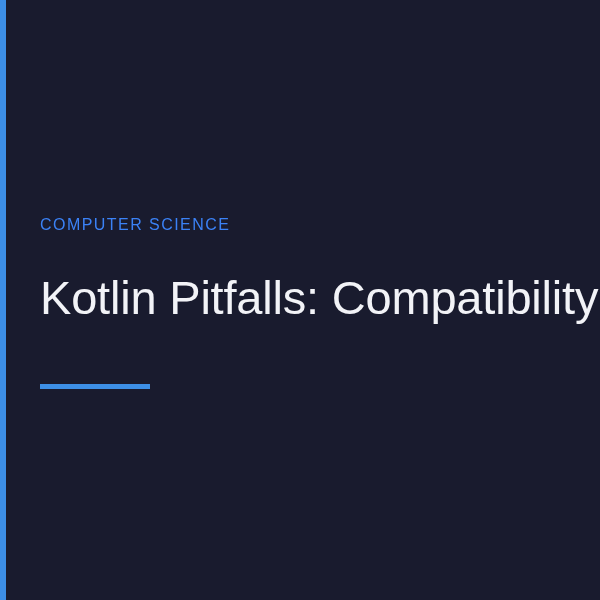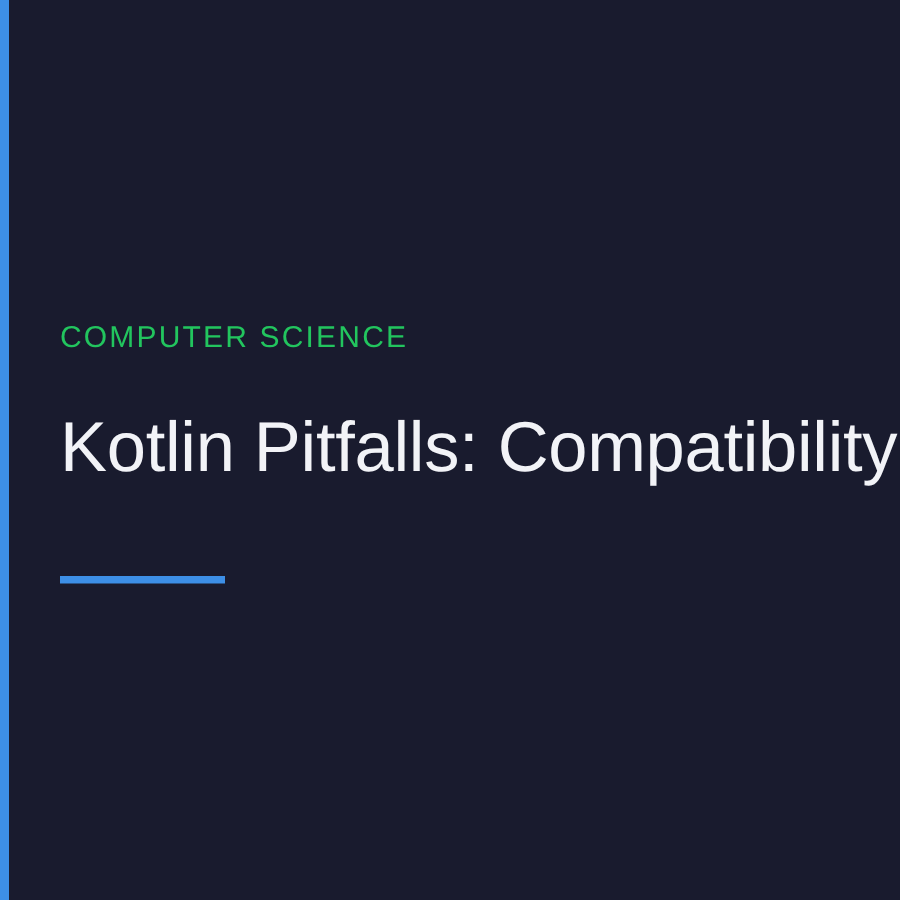--- a/index.html
+++ b/index.html
@@ -33,24 +33,24 @@
   
   .content {
     position: absolute;
     left: 40px;
     top: 214px;
     width: 540px;
   }
 
   .category {
     font-family: "Liberation Sans", sans-serif;
-    font-size: 20px;
+    font-size: 16px;
     line-height: 22px;
     letter-spacing: 1.45px;
-    color: #22c55e;
+    color: #3b82f6;
     text-transform: uppercase;
     white-space: nowrap;
     margin: 0;
     padding: 0;
   }
 
   .title {
     font-family: "Liberation Sans", sans-serif;
     font-size: 47px;
     line-height: 54px;

